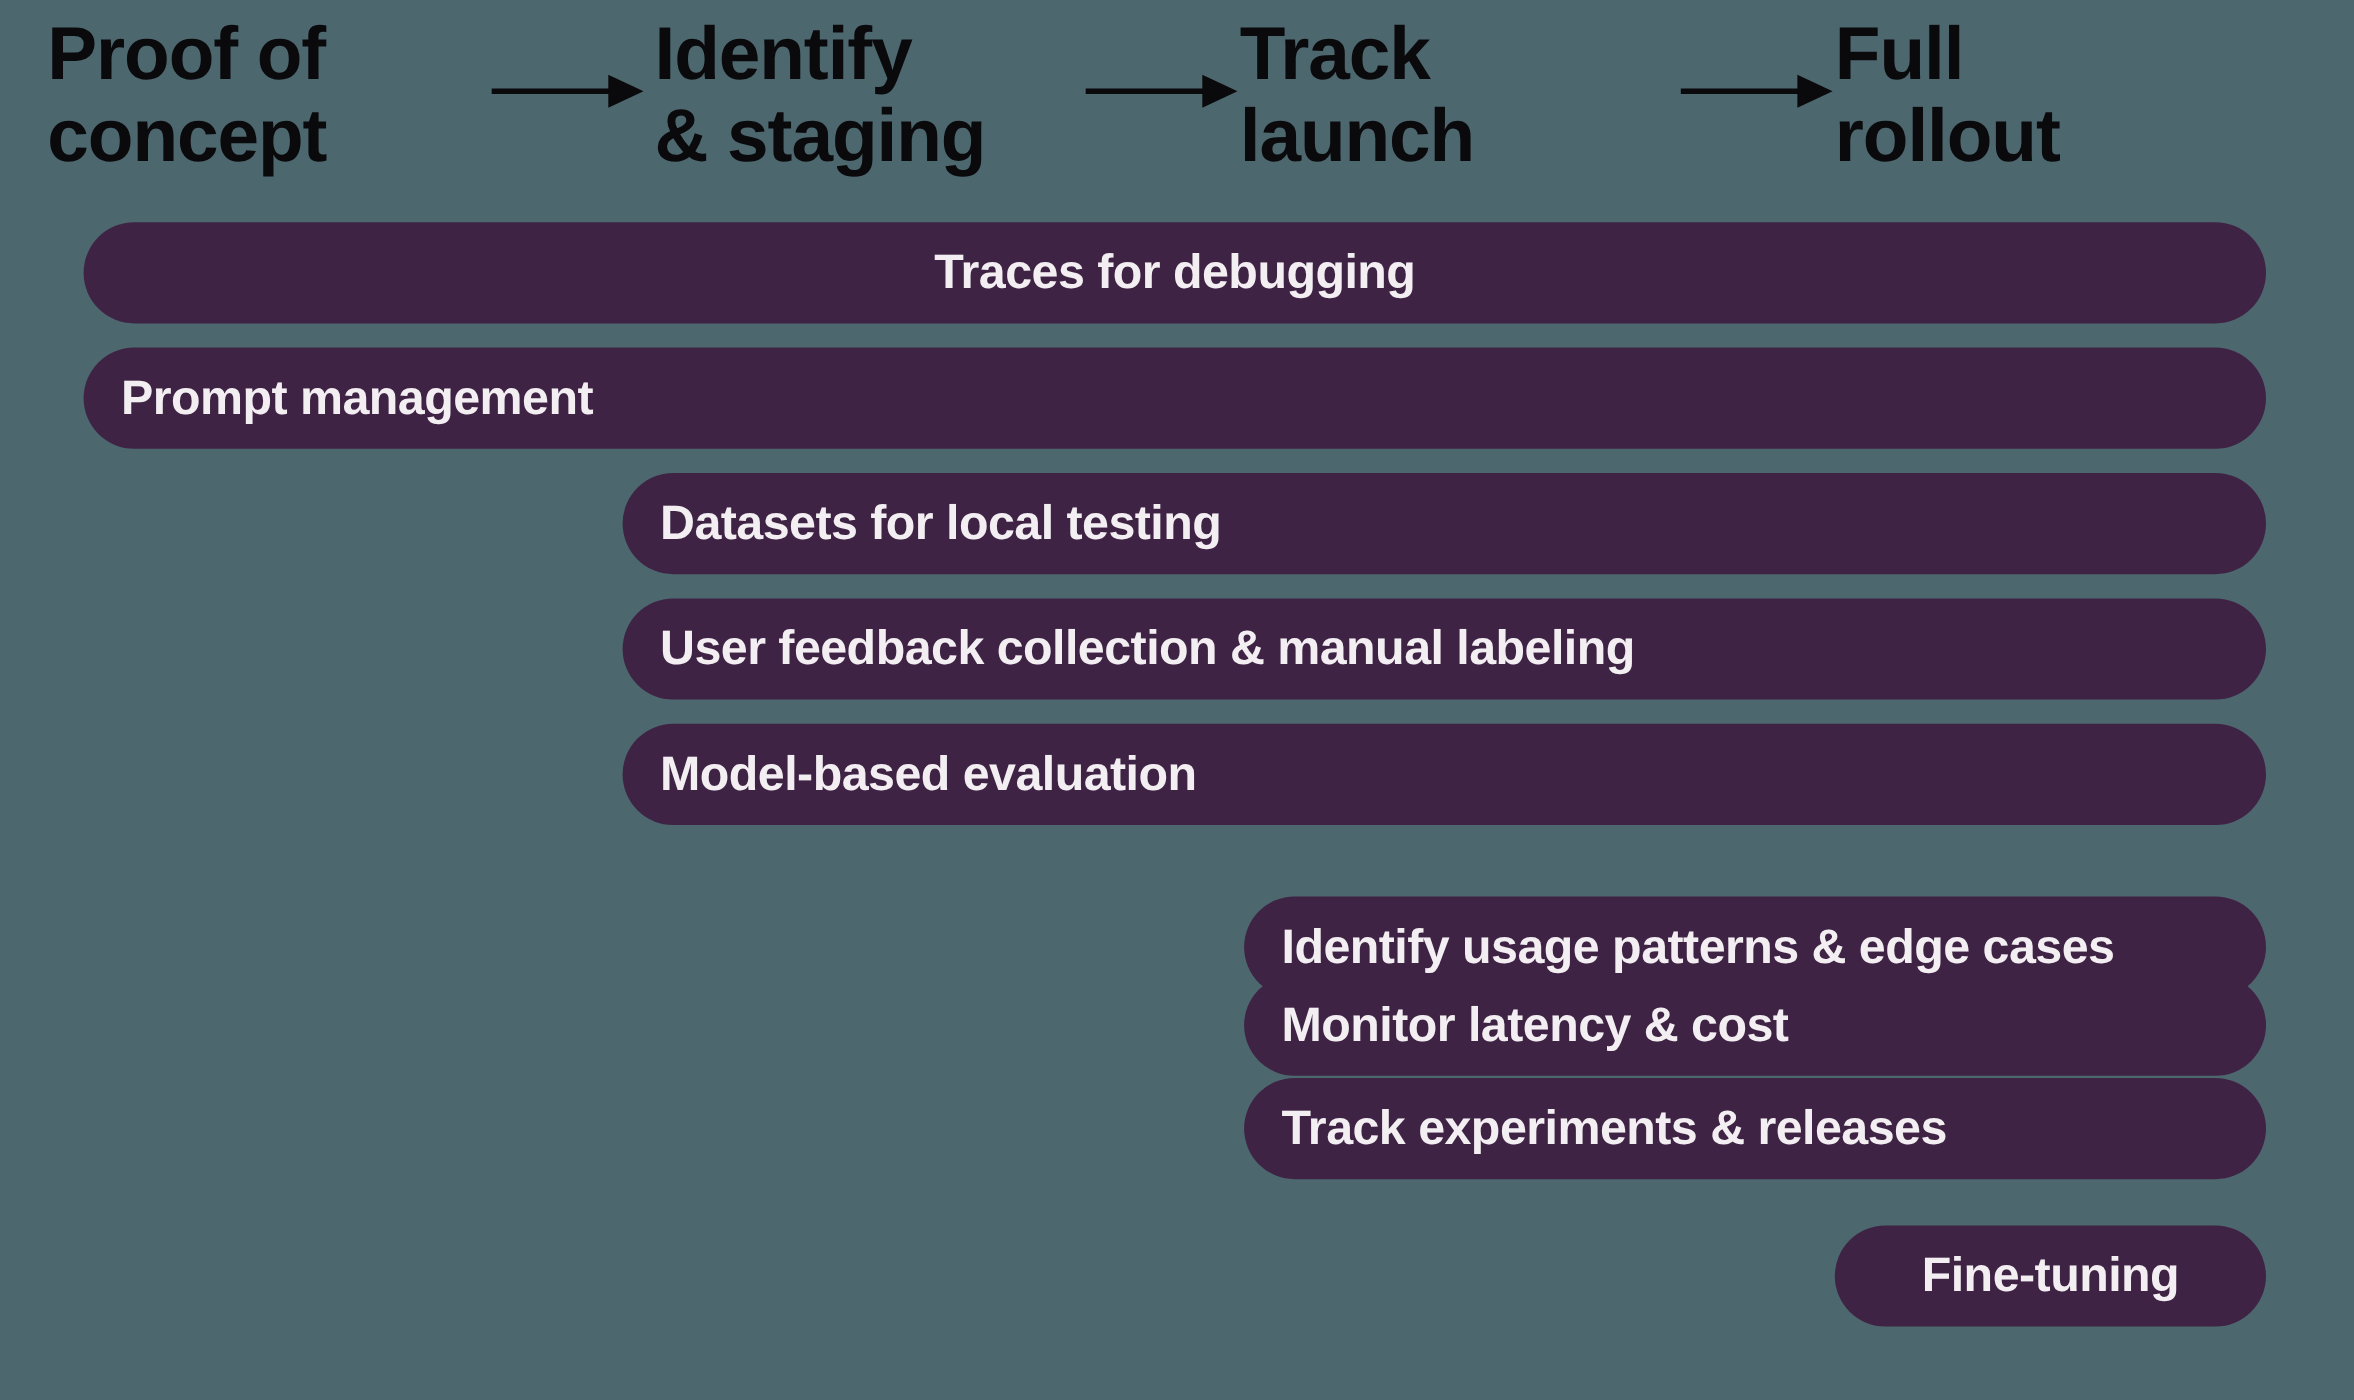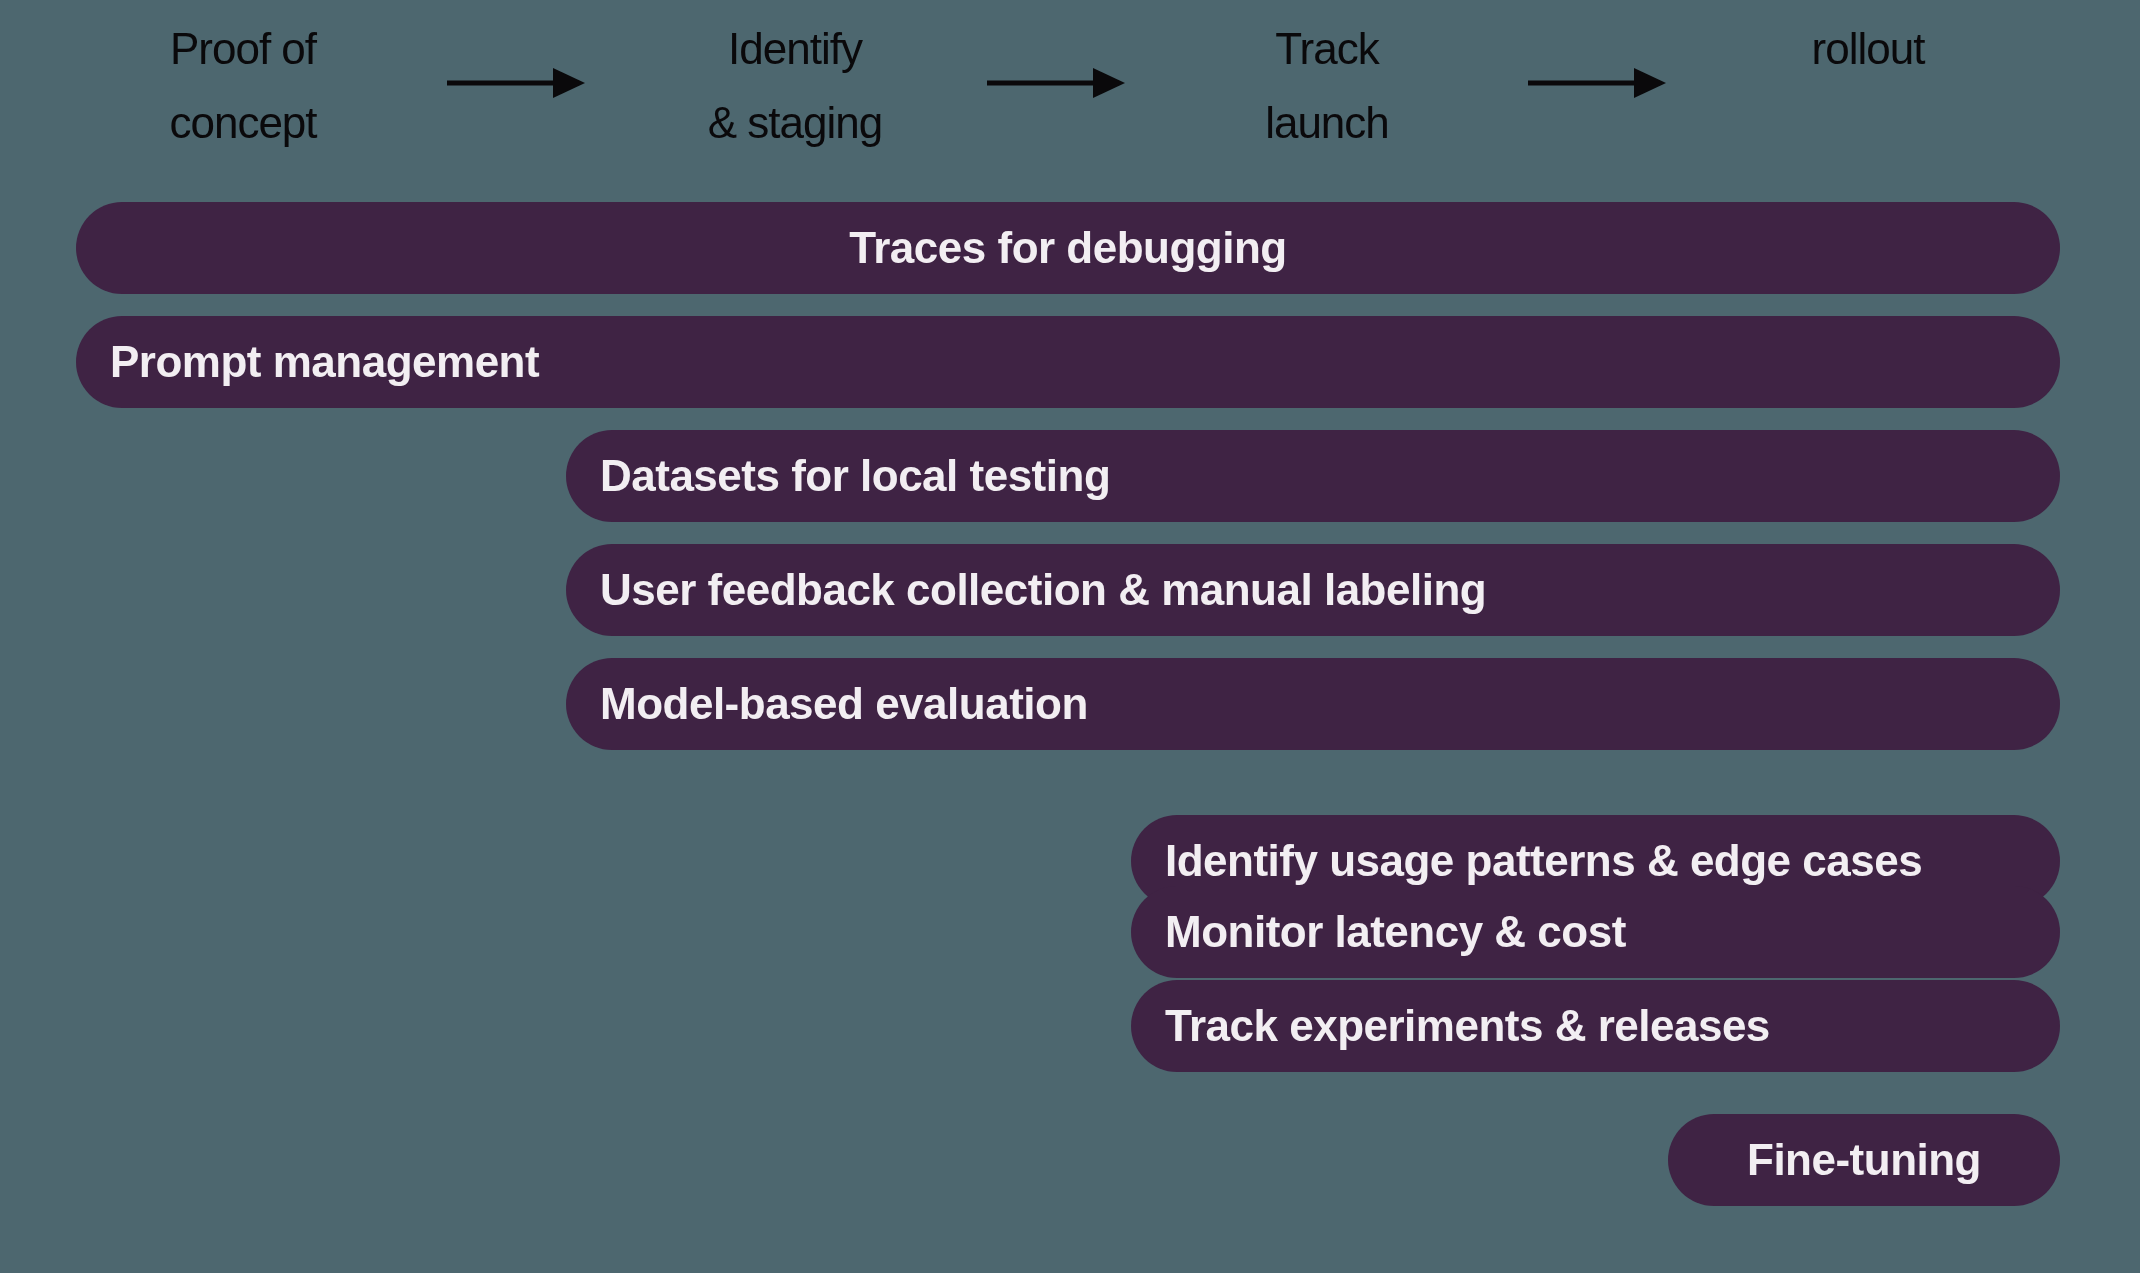--- a/index.html
+++ b/index.html
@@ -10,25 +10,24 @@
     background: var(--background, #4D676F);
     font-family: "Liberation Sans", sans-serif;
   }
   .canvas {
     position: relative;
     overflow: hidden;
     background: var(--background, #4D676F);
   }
   .stage {
     position: absolute;
-    text-align: center;
     color: var(--header-text, #0A090B);
-    font-size: 44px;
+    font-size: 68px;
     line-height: 74px;
-    font-weight: 400;
+    font-weight: 700;
     letter-spacing: -1px;
     white-space: nowrap;
   }
   .arrow {
     position: absolute;
     color: var(--arrow, #0A090B);
     display: block;
   }
   .bar {
     position: absolute;
@@ -59,20 +58,21 @@
   </div>
   <div class="stage" style="left: 595px; top: 12px; width: 400px;">
     <div>Identify</div>
     <div>&amp; staging</div>
   </div>
   <div class="stage" style="left: 1127px; top: 12px; width: 400px;">
     <div>Track</div>
     <div>launch</div>
   </div>
   <div class="stage" style="left: 1668px; top: 12px; width: 400px;">
+    <div>Full</div>
     <div>rollout</div>
   </div>
 
   <svg class="arrow" viewBox="0 0 141 46" style="left: 445px; top: 60px; width: 141px; height: 46px;">
     <line x1="2" y1="23" x2="112" y2="23" stroke="currentColor" stroke-width="5"></line>
     <polygon points="108,8 140,23 108,38" fill="currentColor"></polygon>
   </svg>
   <svg class="arrow" viewBox="0 0 141 46" style="left: 985px; top: 60px; width: 141px; height: 46px;">
     <line x1="2" y1="23" x2="112" y2="23" stroke="currentColor" stroke-width="5"></line>
     <polygon points="108,8 140,23 108,38" fill="currentColor"></polygon>

